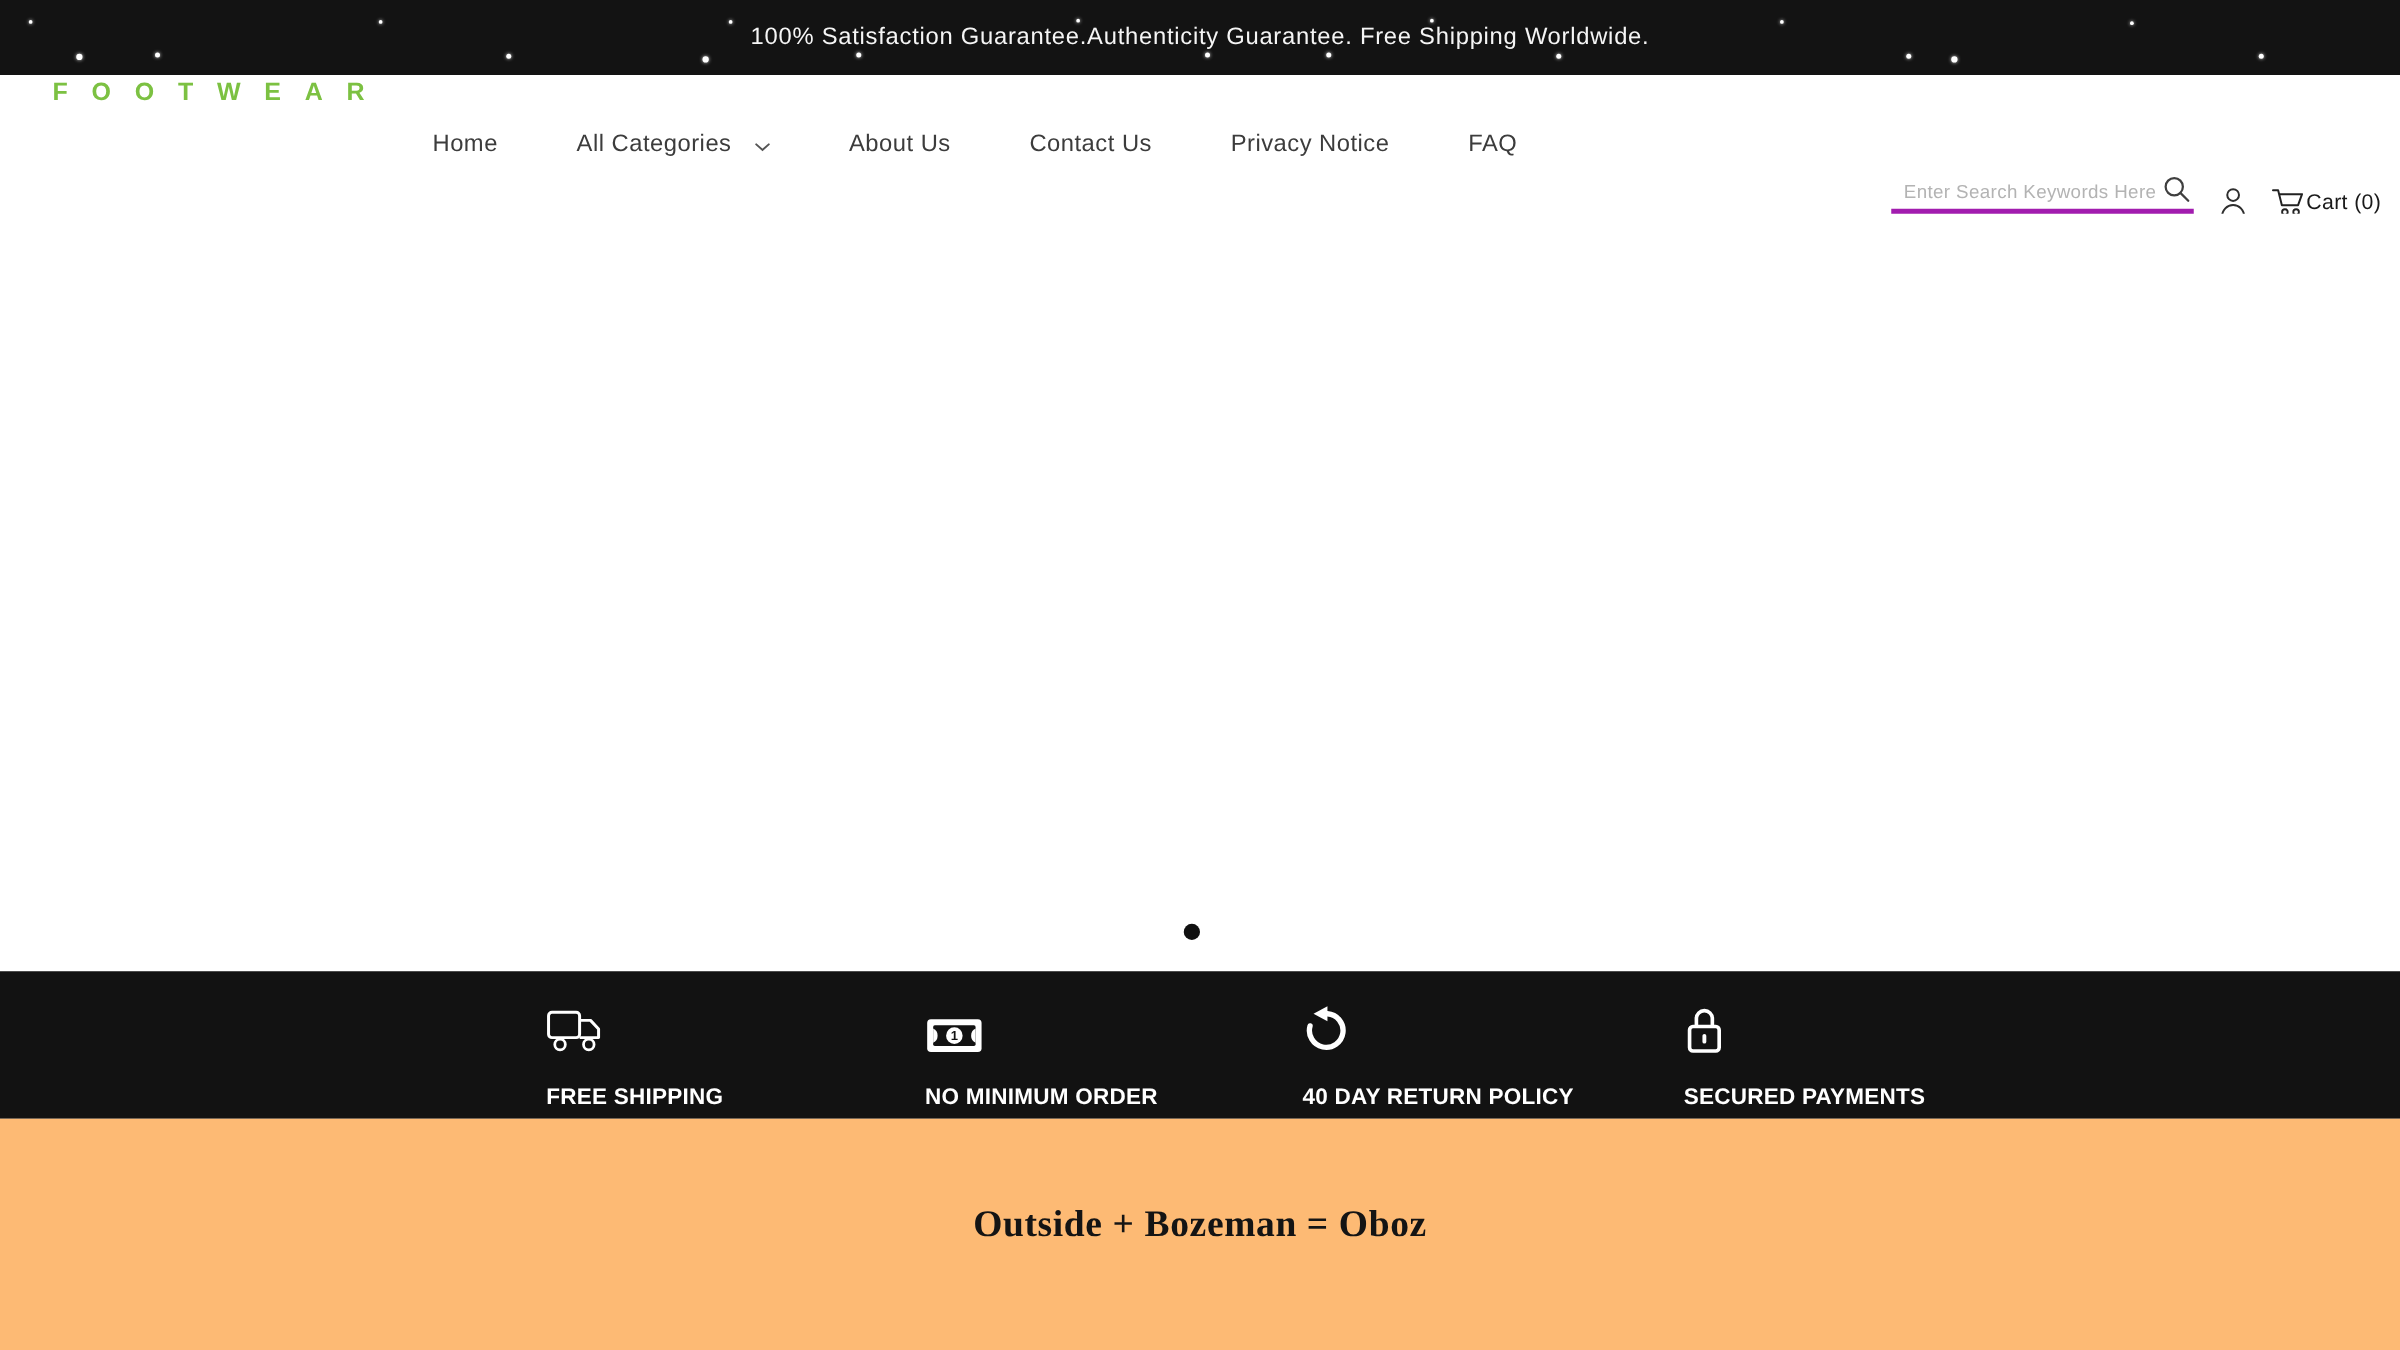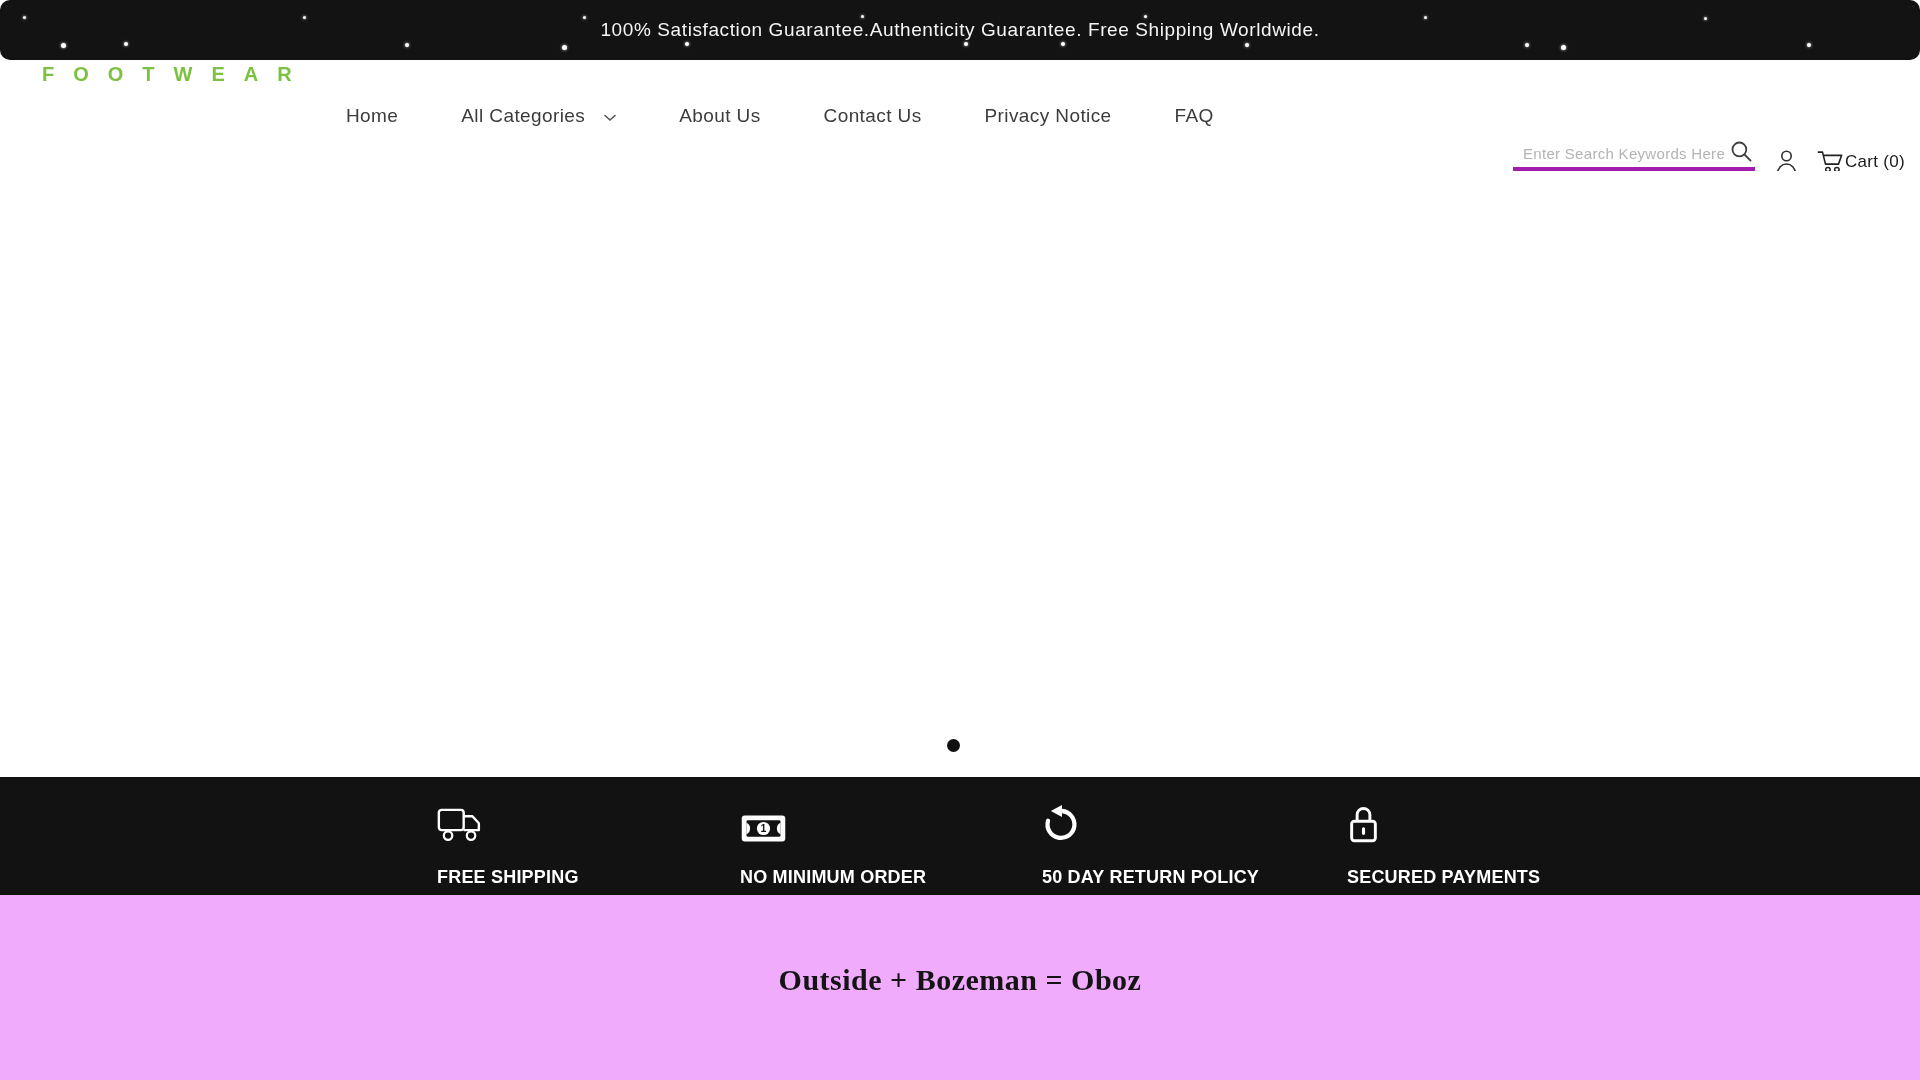--- a/index.html
+++ b/index.html
@@ -2,21 +2,21 @@
 <html><head>
 <meta charset="utf-8">
 <style>
   * { margin:0; padding:0; box-sizing:border-box; }
   html,body { width:1920px; height:1080px; background:#fff; overflow:hidden;
               font-family:"Liberation Sans","DejaVu Sans",sans-serif; }
   .page { position:relative; width:1920px; height:1080px; }
 
   
   .banner { position:absolute; left:0; top:0; width:1920px; height:60px;
-            background:#131313; display:flex; align-items:center; justify-content:center; overflow:hidden;border-radius:10px; }
+            background:#131313; display:flex; align-items:center; justify-content:center; overflow:hidden; }
   .banner-text { color:#f5f5f5; font-size:19px; font-weight:300; letter-spacing:.6px; position:relative; z-index:2; }
   .star { position:absolute; background:#fff; border-radius:50%; box-shadow:0 0 3px rgba(255,255,255,.85); z-index:1; }
 
   
   .header { position:absolute; left:0; top:60px; width:1920px; height:111px; background:#fff; }
   .logo { position:absolute; left:34px; top:2px; width:280px; cursor:pointer; }
   .logo-word { font-family:"DejaVu Sans","Liberation Sans",sans-serif; font-weight:700;
                color:#7cc142; font-size:82px; line-height:80px; letter-spacing:-2px; }
   .logo-reg { font-size:17px; font-weight:700; color:#7cc142; vertical-align:38px; letter-spacing:0; }
   .logo-sub { color:#7cc142; font-size:20px; font-weight:600; letter-spacing:19px; margin-top:1px; padding-left:8px; white-space:nowrap; }
@@ -43,21 +43,21 @@
                   border-radius:50%; background:#101010; cursor:pointer; }
 
   
   .features { position:absolute; left:0; top:777px; width:1920px; height:118px; background:#121212; }
   .feature { position:absolute; top:25px; display:flex; flex-direction:column; }
   .feature-icon { height:42px; display:flex; align-items:flex-end; }
   .feature-label { color:#fff; font-size:18px; font-weight:700; letter-spacing:.2px; margin-top:23px; white-space:nowrap; }
   .f1 { left:437px; } .f2 { left:740px; } .f3 { left:1042px; } .f4 { left:1347px; }
 
   
-  .section { position:absolute; left:0; top:895px; width:1920px; height:185px; background:#f0abfc; text-align:center; }
+  .section { position:absolute; left:0; top:895px; width:1920px; height:185px; background:#fdba74; text-align:center; }
   .section-title { font-family:"Liberation Serif","DejaVu Serif",serif; font-weight:700;
                    font-size:30px; color:#141414; letter-spacing:.5px; padding-top:68px; }
   .section-subtitle { font-size:20px; color:#2e2e2e; letter-spacing:.5px; margin-top:9px; font-weight:400; }
 
   svg { display:block; }
 </style>
 </head>
 <body>
 
 <div class="page">
@@ -173,21 +173,21 @@
       <div class="feature-label">NO MINIMUM ORDER</div>
     </div>
 
     <div class="feature f3">
       <div class="feature-icon">
         <svg width="39" height="40" viewBox="0 0 42 42">
           <path d="M21.5 7 a14.5 14.5 0 1 1 -15 10.5" fill="none" stroke="#fff" stroke-width="4.6" stroke-linecap="round"></path>
           <polygon points="21.5,0.5 21.5,13.5 9.5,7" fill="#fff"></polygon>
         </svg>
       </div>
-      <div class="feature-label">50 DAY RETURN POLICY</div>
+      <div class="feature-label">40 DAY RETURN POLICY</div>
     </div>
 
     <div class="feature f4">
       <div class="feature-icon">
         <svg width="33" height="41" viewBox="0 0 36 45">
           <path d="M11 20 v-7 a7 7 0 0 1 14 0 V20" fill="none" stroke="#fff" stroke-width="3.2"></path>
           <rect x="5" y="20" width="26" height="21.5" rx="3" fill="none" stroke="#fff" stroke-width="3.2"></rect>
           <rect x="16.3" y="26.5" width="3.4" height="8.5" rx="1.7" fill="#fff"></rect>
         </svg>
       </div>

